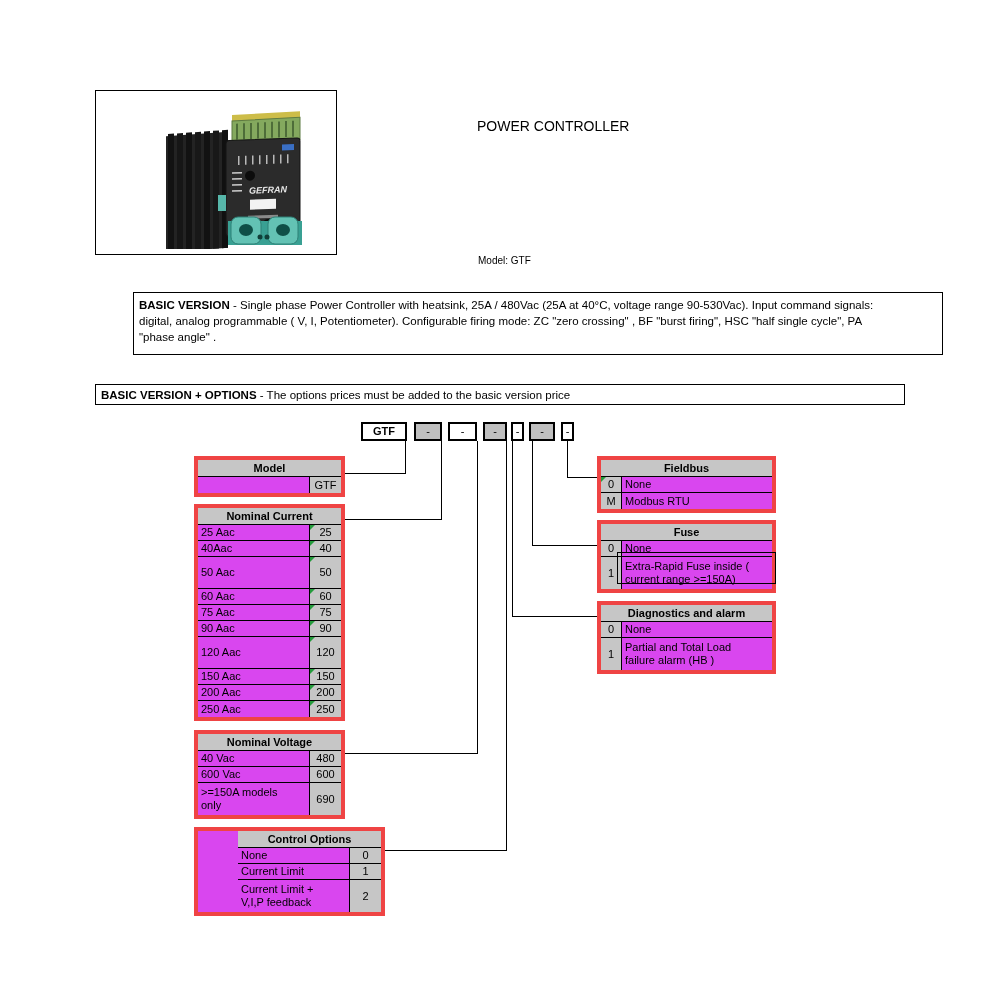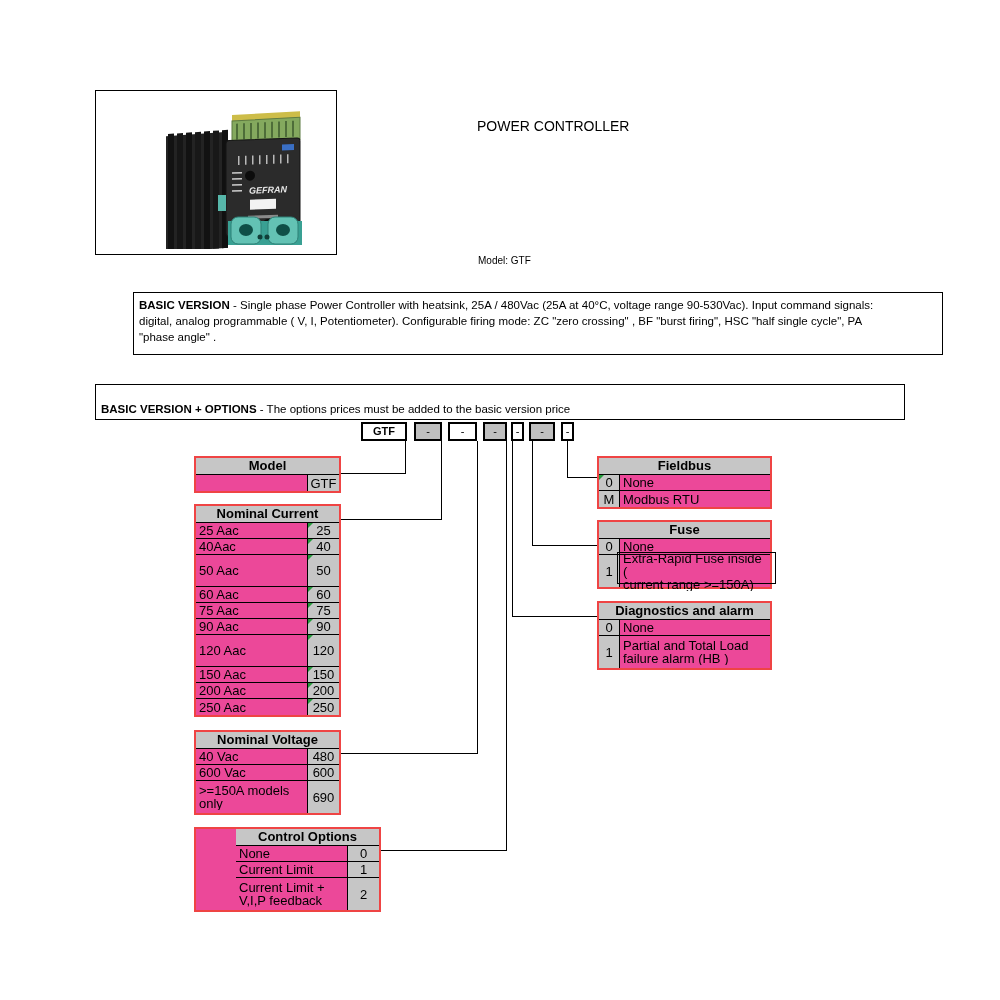--- a/index.html
+++ b/index.html
@@ -10,36 +10,36 @@
   }
   .abs{position:absolute;}
   
   #img-frame{left:95px;top:90px;width:242px;height:165px;border:1px solid #000;box-sizing:border-box;background:#fff;}
   
   .title{left:477px;top:118px;font-size:14px;font-weight:normal;}
   .model-label{left:478px;top:255px;font-size:10px;}
   
   .panel{border:1px solid #000;box-sizing:border-box;font-size:11.5px;background:#fff;}
   #desc-panel{left:95px;top:292px;width:810px;height:63px;padding:4px 5px;line-height:16px;white-space:pre-line;margin-left:38px;}
-  #opt-panel{left:95px;top:384px;width:810px;height:21px;padding:17px 5px;line-height:14px;white-space:nowrap;}
+  #opt-panel{left:95px;top:384px;width:810px;height:21px;padding:3px 5px;line-height:14px;white-space:nowrap;}
   .b{font-weight:bold;}
   
   .obox{
     position:absolute;top:422px;height:19px;border:2px solid #000;box-sizing:border-box;
     background:#fff;display:flex;align-items:center;justify-content:center;
     font-size:11px;line-height:11px;
   }
   .obox.gray{background:#bfbfbf;}
   .obox.bold{font-weight:bold;}
   
   .line{position:absolute;background:#000;}
   
   .dtable{
-    position:absolute;border:2px solid #ef4444;box-sizing:content-box;background:#ec4899;
-    font-size:13px;line-height:13px;
+    position:absolute;border:4px solid #ef4444;box-sizing:content-box;background:#d946ef;
+    font-size:11px;line-height:13px;
   }
   .thead{
     height:16px;line-height:16px;background:#c6c6c6;border-bottom:1px solid #000;
     font-weight:bold;text-align:center;overflow:hidden;
   }
   .trow{display:flex;align-items:center;height:16px;border-bottom:1px solid #000;box-sizing:border-box;}
   .trow:last-child{border-bottom:none;}
   .trow.tall{height:32px;}
   .cl{flex:1;padding:0 3px;white-space:pre-line;overflow:hidden;}
   .cc{

